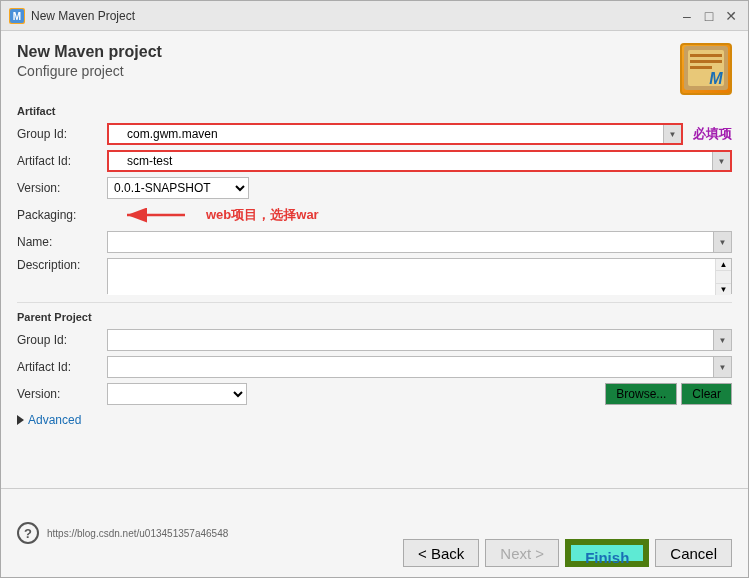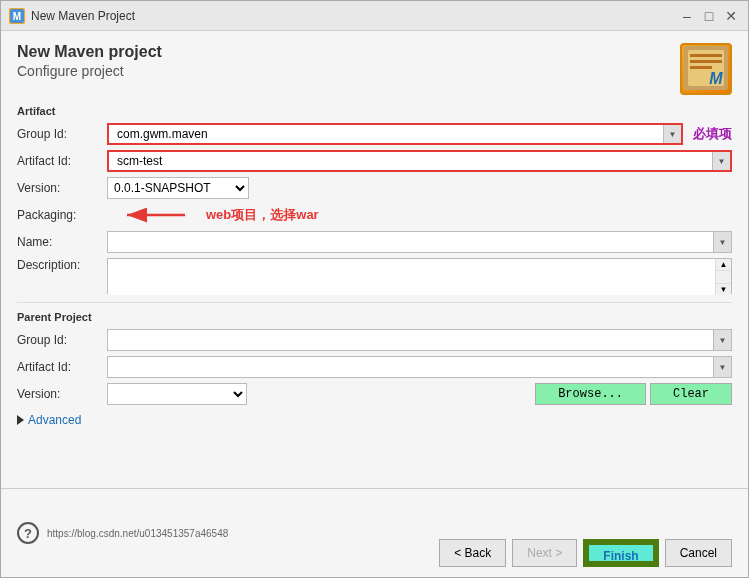--- a/index.html
+++ b/index.html
@@ -114,21 +114,21 @@
       width: 90px;
       font-size: 12px;
       color: #333;
       flex-shrink: 0;
     }
     .form-input {
       flex: 1;
       height: 22px;
       border: 1px solid #bbb;
       background: white;
-      padding: 2px 8px;
+      padding: 2px 18px;
       font-size: 12px;
       outline: none;
     }
     .combo-arrow {
       width: 18px;
       height: 100%;
       background: #e0e0e0;
       border-left: 1px solid #bbb;
       display: flex;
       align-items: center;
@@ -186,29 +186,28 @@
     .parent-section {
       margin-top: 4px;
     }
     .browse-clear-row {
       display: flex;
       align-items: center;
       gap: 4px;
     }
     .btn {
       height: 22px;
-      padding: 0 22px;
+      padding: 0 10px;
       border: 1px solid #aaa;
-      background: #86efac;
-      font-size: 12px;
-      cursor: pointer;
-      display: flex;
-      align-items: center;
-      justify-content: center;
-      font-family: Liberation Mono, monospace;
+      background: #15803d;
+      font-size: 12px;
+      cursor: pointer;
+      display: flex;
+      align-items: center;
+      justify-content: center;
     }
     .advanced-row {
       display: flex;
       align-items: center;
       gap: 4px;
       margin-top: 8px;
     }
     .triangle-right {
       width: 0;
       height: 0;
@@ -250,21 +249,21 @@
     }
     .footer-right {
       display: flex;
       gap: 6px;
     }
     .nav-btn {
       height: 28px;
       padding: 4px 14px;
       border: 1px solid #aaa;
       background: #e8e8e8;
-      font-size: 12px;
+      font-size: 15px;
       cursor: pointer;
       margin-top: 40px;
     }
     .nav-btn.primary {
       background: #5eead4;
       border: 6px solid #4d7c0f;
       color: #1a6eb5;
       font-weight: bold;
     }
     .nav-btn.disabled {

